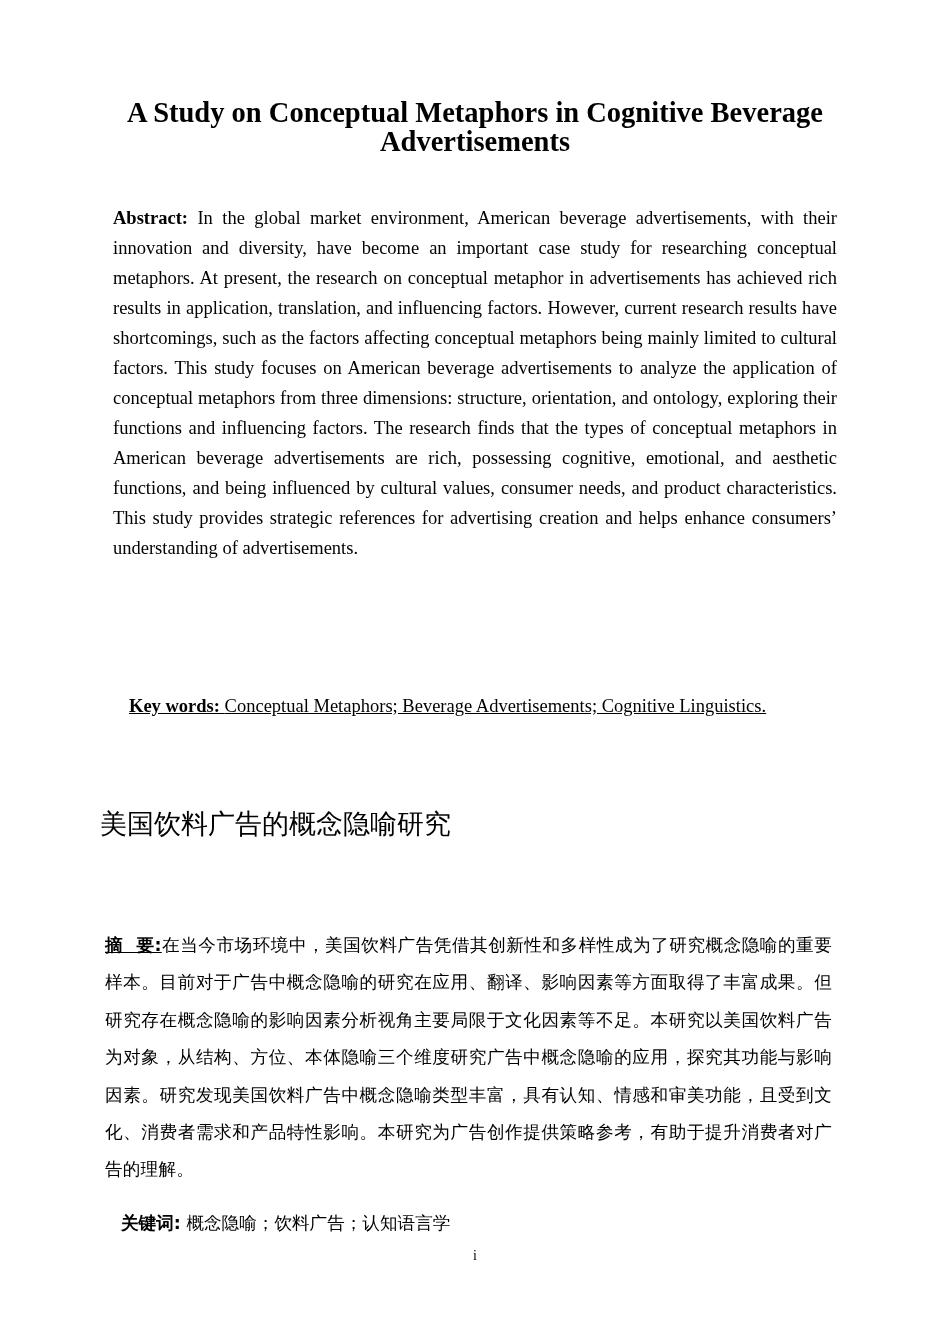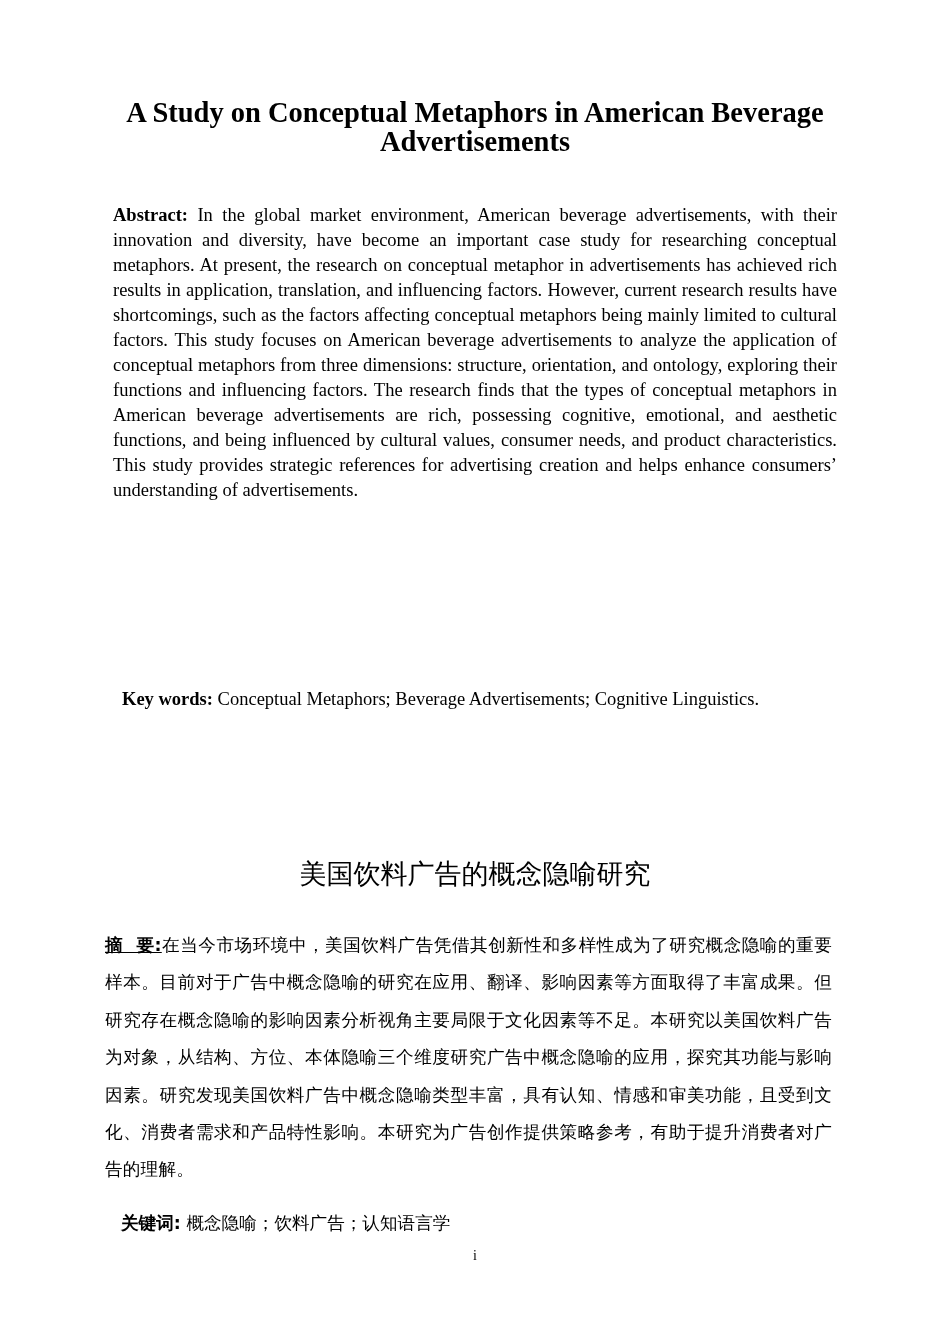--- a/index.html
+++ b/index.html
@@ -7,33 +7,33 @@
   .page { position: absolute; left: 0; top: 0; width: 950px; height: 1344px; }
 
   .en-title {
     position: absolute; left: 100px; top: 98px; width: 750px;
     font-family: "Liberation Serif", "DejaVu Serif", serif;
     font-weight: bold; font-size: 28.5px; line-height: 29px; text-align: center;
   }
   .en-abstract {
     position: absolute; left: 113px; top: 203px; width: 724px;
     font-family: "Liberation Serif", "DejaVu Serif", serif;
-    font-size: 18.5px; line-height: 25px; text-align: justify;
+    font-size: 18.5px; line-height: 30px; text-align: justify;
   }
   .en-keywords {
     position: absolute; left: 113px; top: 676px; width: 724px;
     font-family: "Liberation Serif", "DejaVu Serif", serif;
     font-size: 18.5px; line-height: 28px;
   }
   .label-bold { font-weight: bold; }
 
   .zh-title {
-    position: absolute; left: 100px; top: 856px; width: 750px;
+    position: absolute; left: 100px; top: 806px; width: 750px;
     font-family: "DejaVu Sans", "Liberation Sans", sans-serif;
-    font-size: 27px; line-height: 36px; text-align: center; font-weight: normal;
+    font-size: 27px; line-height: 36px; text-align: left; font-weight: normal;
   }
   .zh-abstract {
     position: absolute; left: 105px; top: 927px; width: 727px;
     font-family: "DejaVu Sans", "Liberation Sans", sans-serif;
     font-size: 17.6px; line-height: 37.4px; text-align: justify; letter-spacing: 0.2px;
   }
   .zh-keywords {
     position: absolute; left: 105px; top: 1193px; width: 727px;
     font-family: "DejaVu Sans", "Liberation Sans", sans-serif;
     font-size: 17.6px; line-height: 28px;
@@ -42,25 +42,25 @@
     position: absolute; left: 465px; top: 1247px; width: 20px; text-align: center;
     font-family: "Liberation Serif", "DejaVu Serif", serif;
     font-size: 14px; line-height: 18px;
   }
 </style>
 </head>
 <body>
 
 <div class="page">
 
-  <h1 class="en-title" style="margin:0;">A Study on Conceptual Metaphors in American Beverage Advertisements</h1>
+  <h1 class="en-title" style="margin:0;">A Study on Conceptual Metaphors in Cognitive Beverage Advertisements</h1>
 
   <p class="en-abstract" style="margin:0;"><span class="label-bold">Abstract:</span> <span>In the global market environment, American beverage advertisements, with their innovation and diversity, have become an important case study for researching conceptual metaphors. At present, the research on conceptual metaphor in advertisements has achieved rich results in application, translation, and influencing factors. However, current research results have shortcomings, such as the factors affecting conceptual metaphors being mainly limited to cultural factors. This study focuses on American beverage advertisements to analyze the application of conceptual metaphors from three dimensions: structure, orientation, and ontology, exploring their functions and influencing factors. The research finds that the types of conceptual metaphors in American beverage advertisements are rich, possessing cognitive, emotional, and aesthetic functions, and being influenced by cultural values, consumer needs, and product characteristics. This study provides strategic references for advertising creation and helps enhance consumers’ understanding of advertisements.</span></p>
 
-  <p class="en-keywords" style="margin:9px;"><span class="label-bold">Key words:</span> <span>Conceptual Metaphors; Beverage Advertisements; Cognitive Linguistics.</span></p>
+  <p class="en-keywords" style="margin:16px;text-decoration:underline;"><span class="label-bold">Key words:</span> <span>Conceptual Metaphors; Beverage Advertisements; Cognitive Linguistics.</span></p>
 
   <h2 class="zh-title" style="margin:0;">美国饮料广告的概念隐喻研究</h2>
 
   <p class="zh-abstract" style="margin:0;"><span class="label-bold" style="white-space:pre;text-decoration:underline;">摘  要:</span><span>在当今市场环境中，美国饮料广告凭借其创新性和多样性成为了研究概念隐喻的重要样本。目前对于广告中概念隐喻的研究在应用、翻译、影响因素等方面取得了丰富成果。但研究存在概念隐喻的影响因素分析视角主要局限于文化因素等不足。本研究以美国饮料广告为对象，从结构、方位、本体隐喻三个维度研究广告中概念隐喻的应用，探究其功能与影响因素。研究发现美国饮料广告中概念隐喻类型丰富，具有认知、情感和审美功能，且受到文化、消费者需求和产品特性影响。本研究为广告创作提供策略参考，有助于提升消费者对广告的理解。</span></p>
 
   <p class="zh-keywords" style="margin:16px;"><span class="label-bold">关键词:</span><span style="white-space:pre;"> 概念隐喻；饮料广告；认知语言学</span></p>
 
   <div class="page-number">i</div>
 
 </div>

